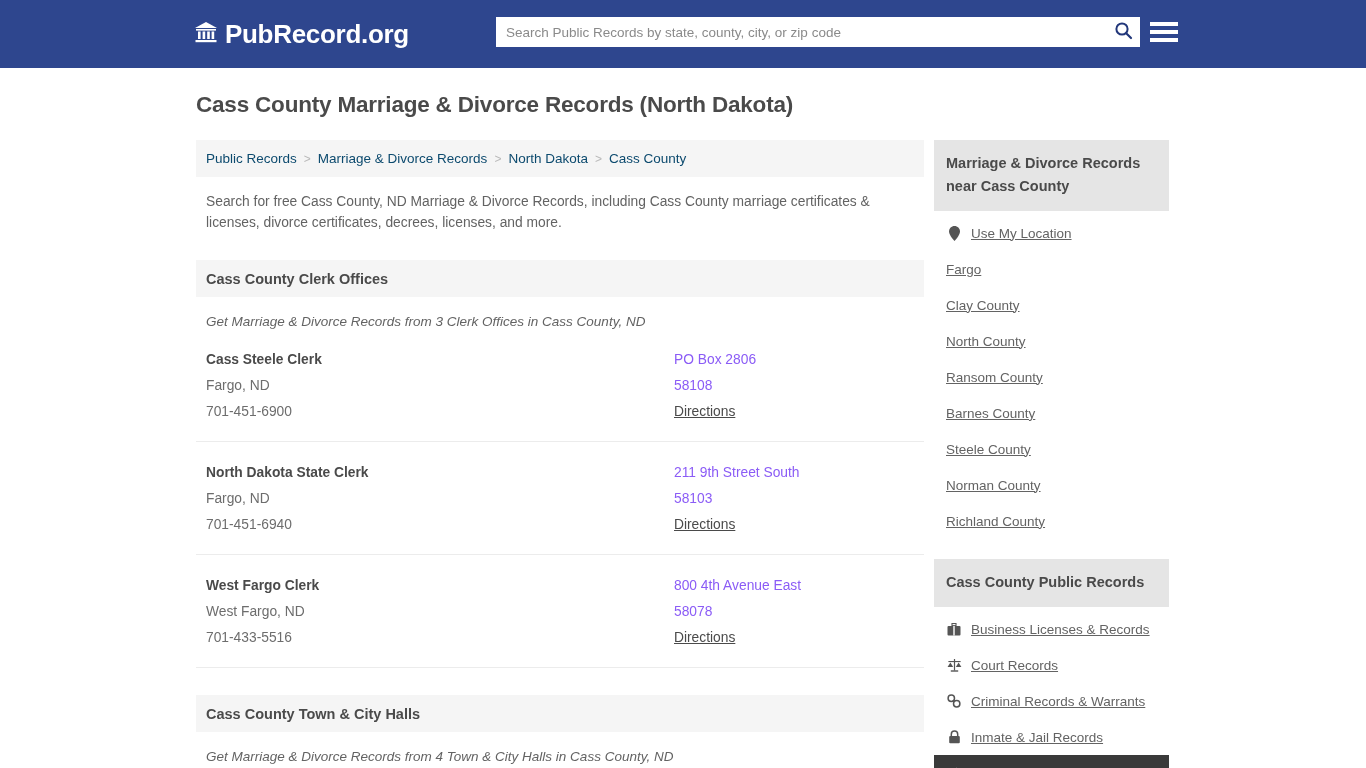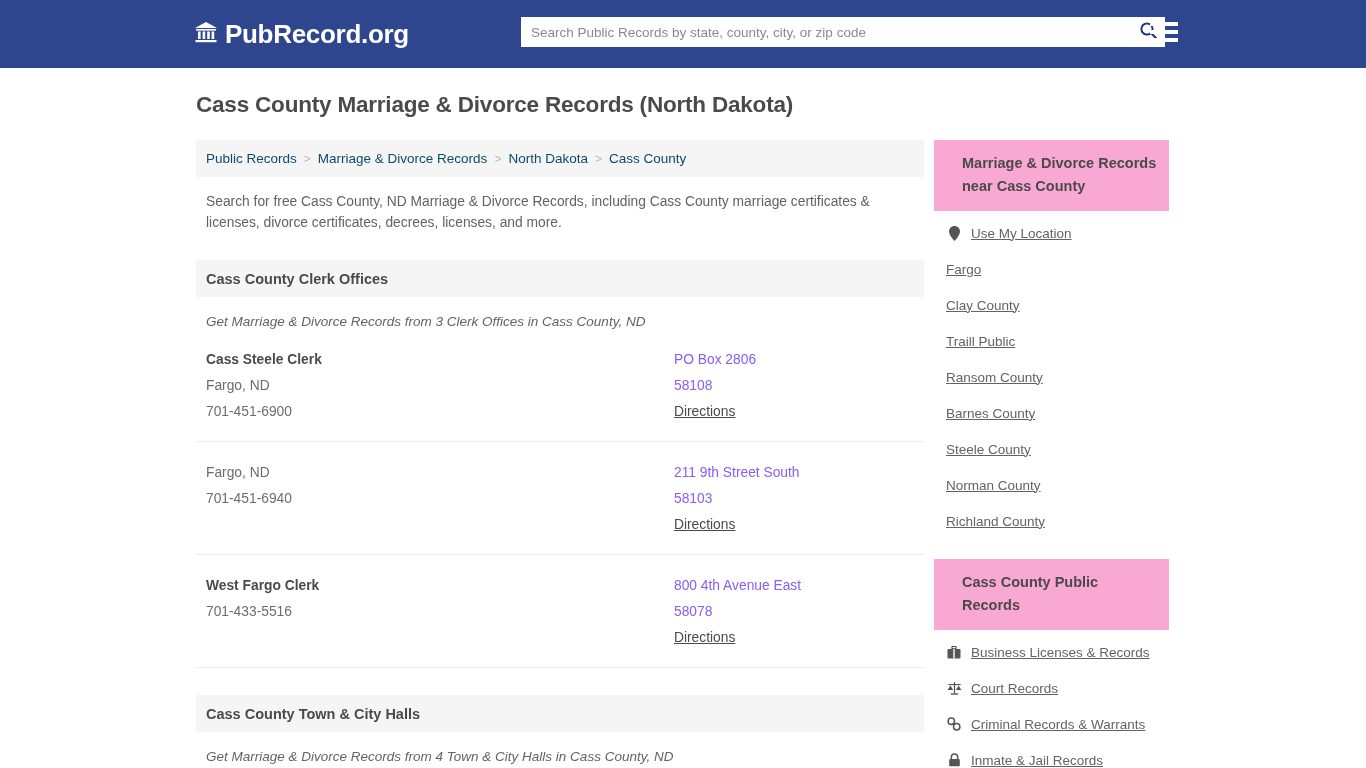--- a/index.html
+++ b/index.html
@@ -30,21 +30,21 @@
   .logo-icon { display: block; }
   .logo-text {
     color: #ffffff;
     font-size: 26px;
     font-weight: bold;
     letter-spacing: -0.3px;
     white-space: nowrap;
   }
   .search-wrap {
     position: absolute;
-    left: 521px;
+    left: 496px;
     top: 17px;
     width: 644px;
     height: 30px;
     background: #ffffff;
     display: flex;
     align-items: center;
   }
   .search-input {
     flex: 1;
     border: none;
@@ -180,22 +180,22 @@
     font-size: 13.8px;
     color: #4a4a4a;
     line-height: 26px;
     text-decoration: underline;
     cursor: pointer;
     display: inline-block;
   }
 
   
   .side-head {
-    background: #f9a8d4;
-    padding: 12px 12px 13px 28px;
+    background: #e5e5e5;
+    padding: 12px 12px 13px 12px;
     font-size: 14.5px;
     font-weight: bold;
     color: #4a4a4a;
     line-height: 23px;
   }
   .side-list { padding-top: 4px; }
   .side-item {
     display: flex;
     align-items: center;
     height: 36px;
@@ -288,33 +288,35 @@
         </div>
         <div class="listing-right">
           <div class="lst-addr">PO Box 2806</div>
           <div class="lst-addr">58108</div>
           <div><a class="lst-dir" href="#">Directions</a></div>
         </div>
       </div>
 
       <div class="listing">
         <div class="listing-left">
+          <div class="lst-name">North Dakota State Clerk</div>
           <div class="lst-line">Fargo, ND</div>
           <div class="lst-line">701-451-6940</div>
         </div>
         <div class="listing-right">
           <div class="lst-addr">211 9th Street South</div>
           <div class="lst-addr">58103</div>
           <div><a class="lst-dir" href="#">Directions</a></div>
         </div>
       </div>
 
       <div class="listing">
         <div class="listing-left">
           <div class="lst-name">West Fargo Clerk</div>
+          <div class="lst-line">West Fargo, ND</div>
           <div class="lst-line">701-433-5516</div>
         </div>
         <div class="listing-right">
           <div class="lst-addr">800 4th Avenue East</div>
           <div class="lst-addr">58078</div>
           <div><a class="lst-dir" href="#">Directions</a></div>
         </div>
       </div>
 
       <div class="section-head">Cass County Town &amp; City Halls</div>
@@ -341,21 +343,21 @@
           <span>Use My Location</span>
         </div>
 
         <div class="side-item">
           <span>Fargo</span>
         </div>
         <div class="side-item">
           <span>Clay County</span>
         </div>
         <div class="side-item">
-          <span>Traill Public</span>
+          <span>North County</span>
         </div>
         <div class="side-item">
           <span>Ransom County</span>
         </div>
         <div class="side-item">
           <span>Barnes County</span>
         </div>
         <div class="side-item">
           <span>Steele County</span>
         </div>

